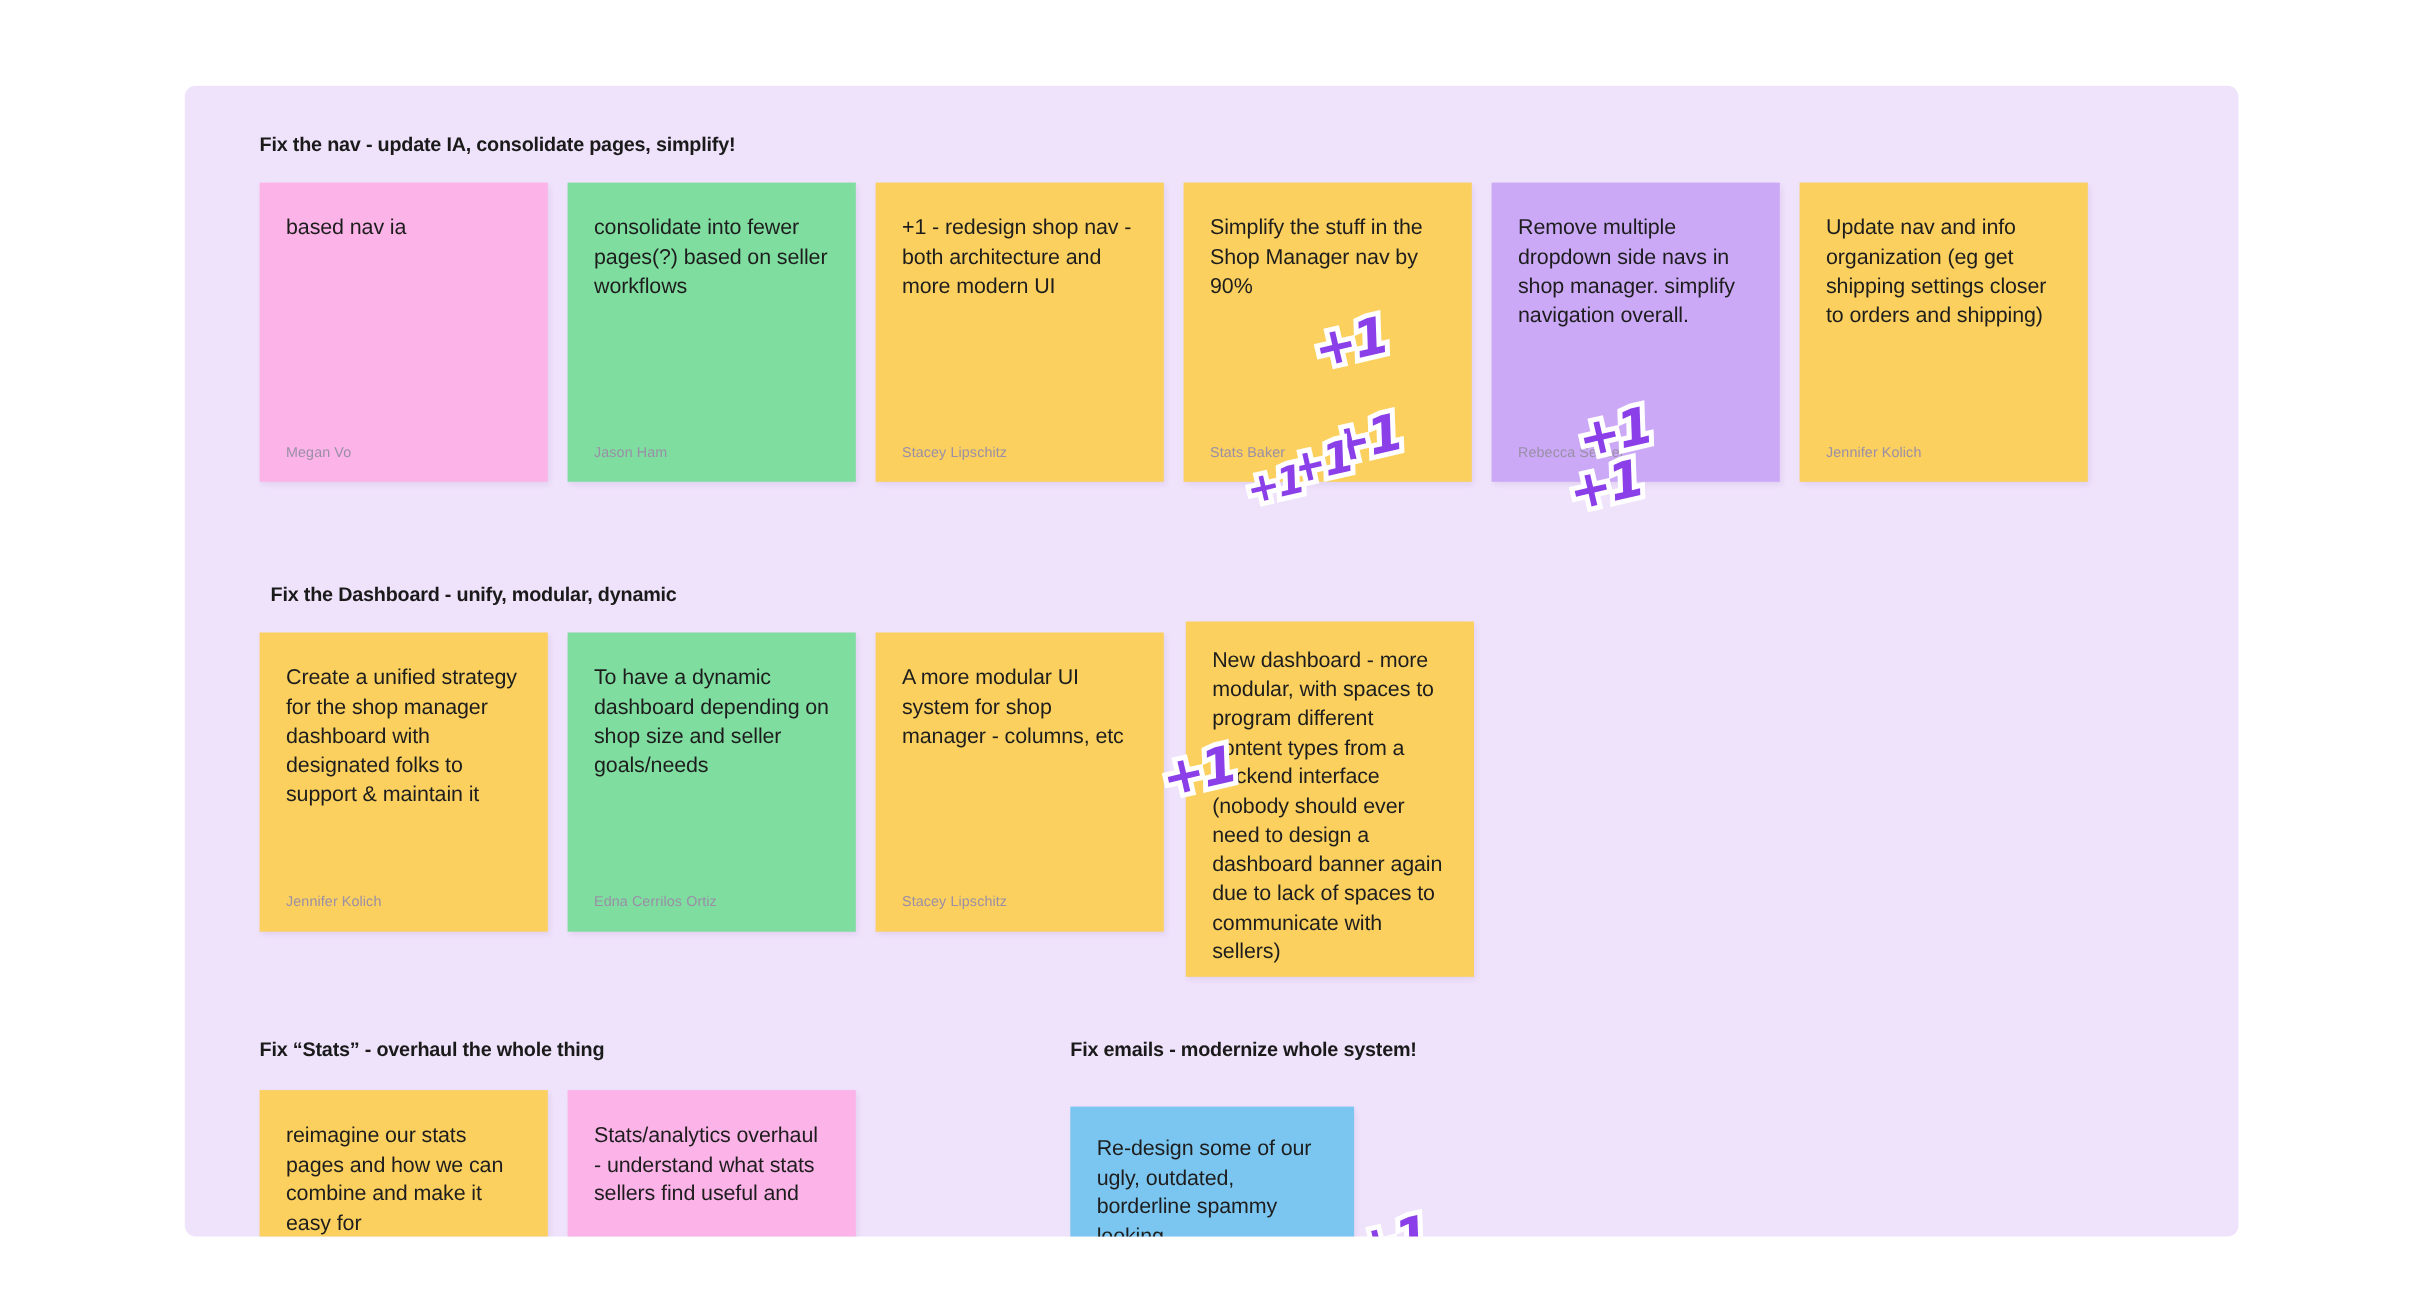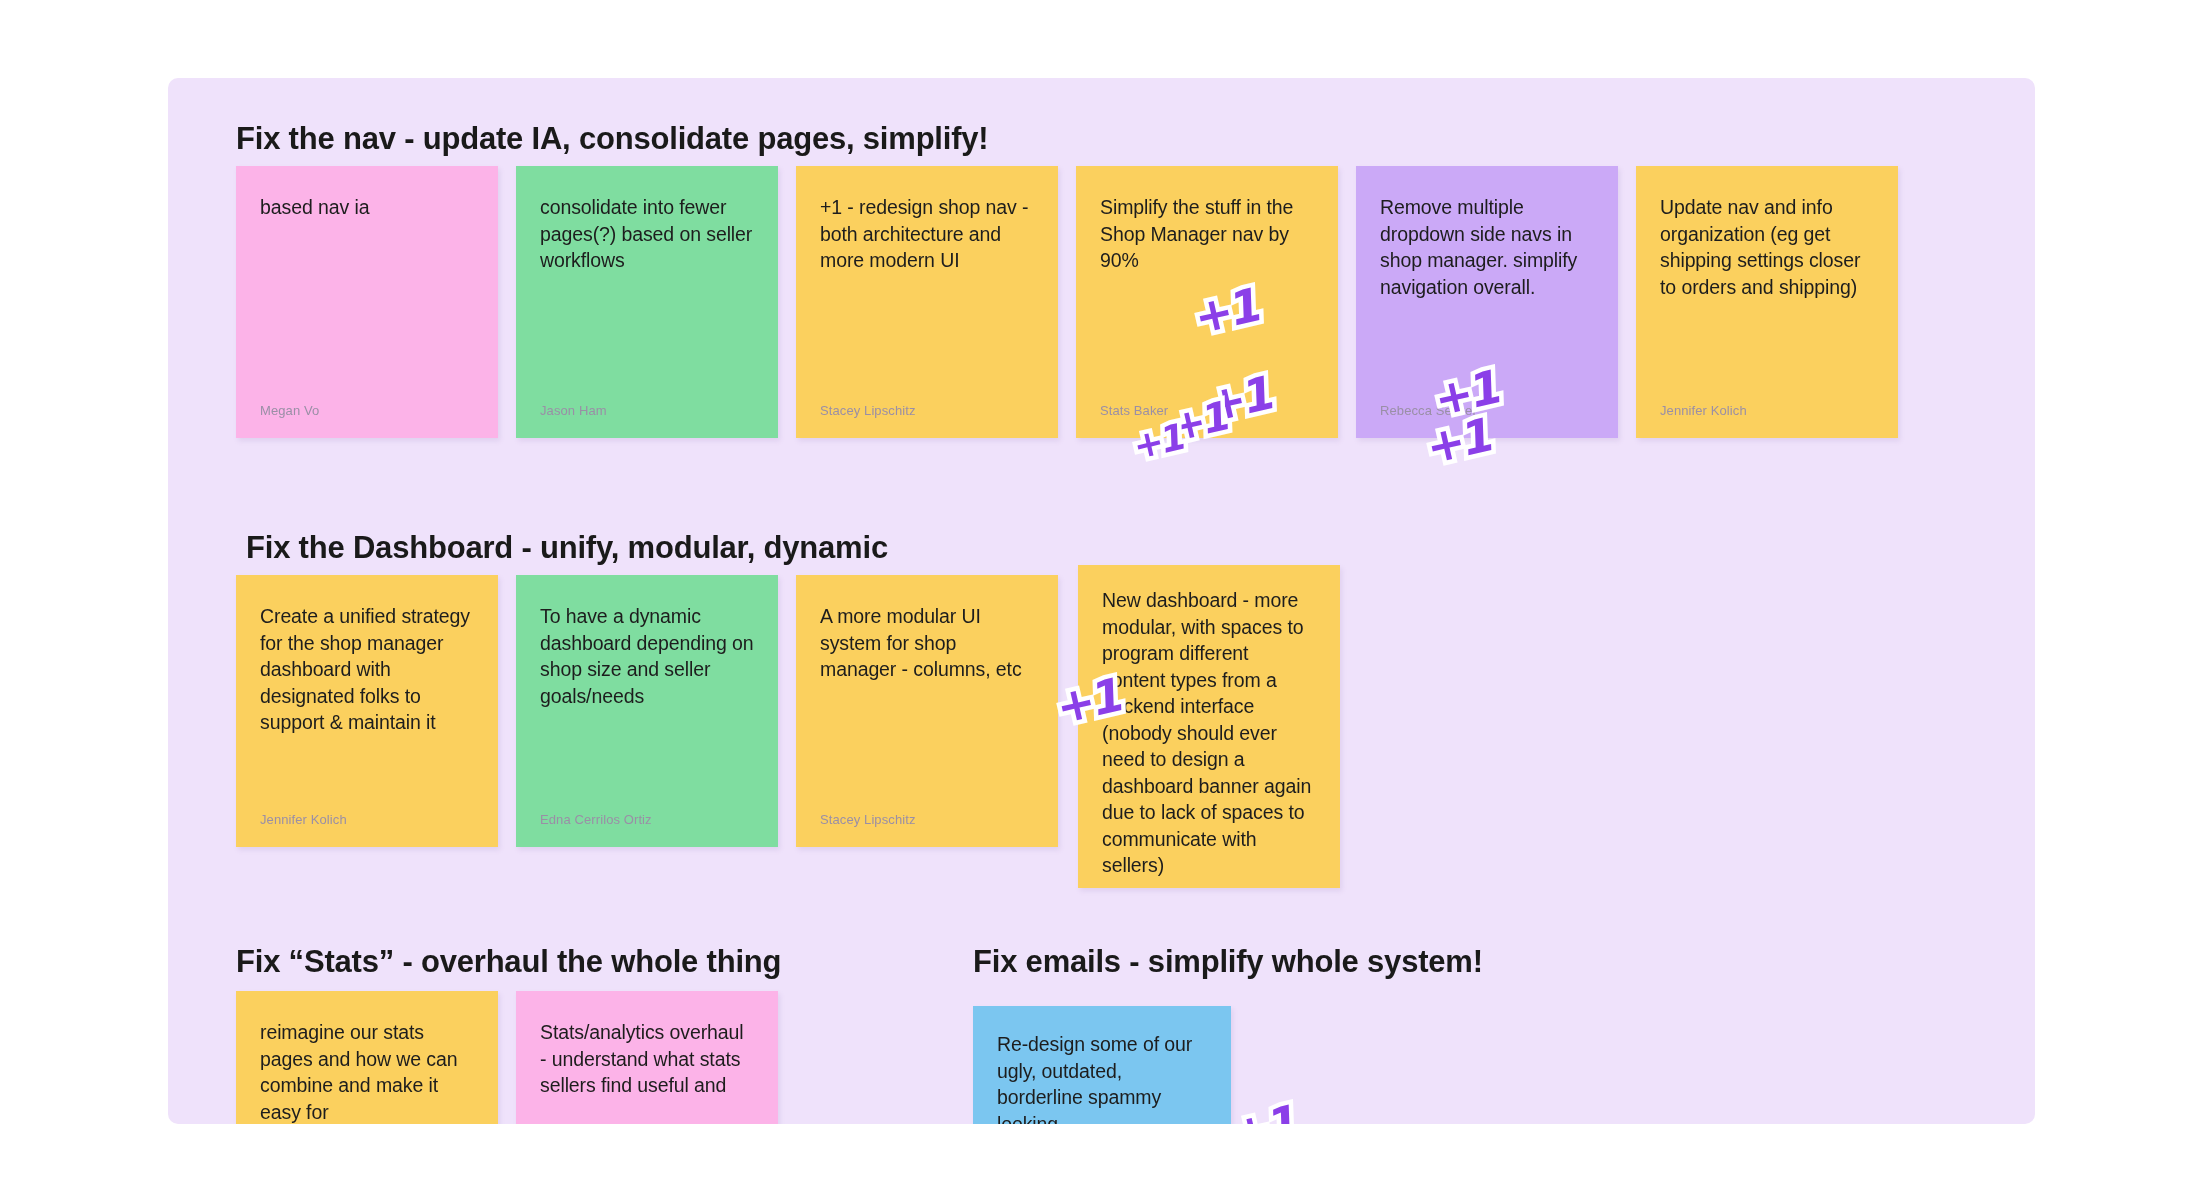--- a/index.html
+++ b/index.html
@@ -25,21 +25,21 @@
     background: #EFE2FB;
     border-radius: 10px;
     overflow: hidden;
   }
 
   .section {
     position: absolute;
   }
 
   .section-title {
-    font-size: 31px;
+    font-size: 18px;
     font-weight: bold;
     color: #1a1a1a;
     letter-spacing: -0.2px;
     white-space: nowrap;
   }
 
   .card {
     position: absolute;
     box-sizing: border-box;
     padding: 28px 24px 0 24px;
@@ -189,21 +189,21 @@
     <div class="card" style="left:68px; top:913px; width:262px; height:272px; background:#FBD05E;">
       <div class="card-text">reimagine our stats pages and how we can combine and make it easy for</div>
     </div>
 
     <div class="card" style="left:348px; top:913px; width:262px; height:272px; background:#FCB3E8;">
       <div class="card-text">Stats/analytics overhaul - understand what stats sellers find useful and</div>
     </div>
   </div>
 
   <div class="section" style="left:0px; top:0px;">
-    <div class="section-title" style="position:absolute; left:805px; top:866px;">Fix emails - simplify whole system!</div>
+    <div class="section-title" style="position:absolute; left:805px; top:866px;">Fix emails - modernize whole system!</div>
 
     <div class="card" style="left:805px; top:928px; width:258px; height:260px; background:#7BC6F0; padding-top:25px;">
       <div class="card-text">Re-design some of our ugly, outdated, borderline spammy looking</div>
     </div>
 
     <div class="po-wrap" style="left:1060px; top:1035px; font-size:46px; transform:rotate(-13deg);">
       <div class="po-stroke">+1</div>
         <div class="po-fill">+1</div>
     </div>
   </div>

